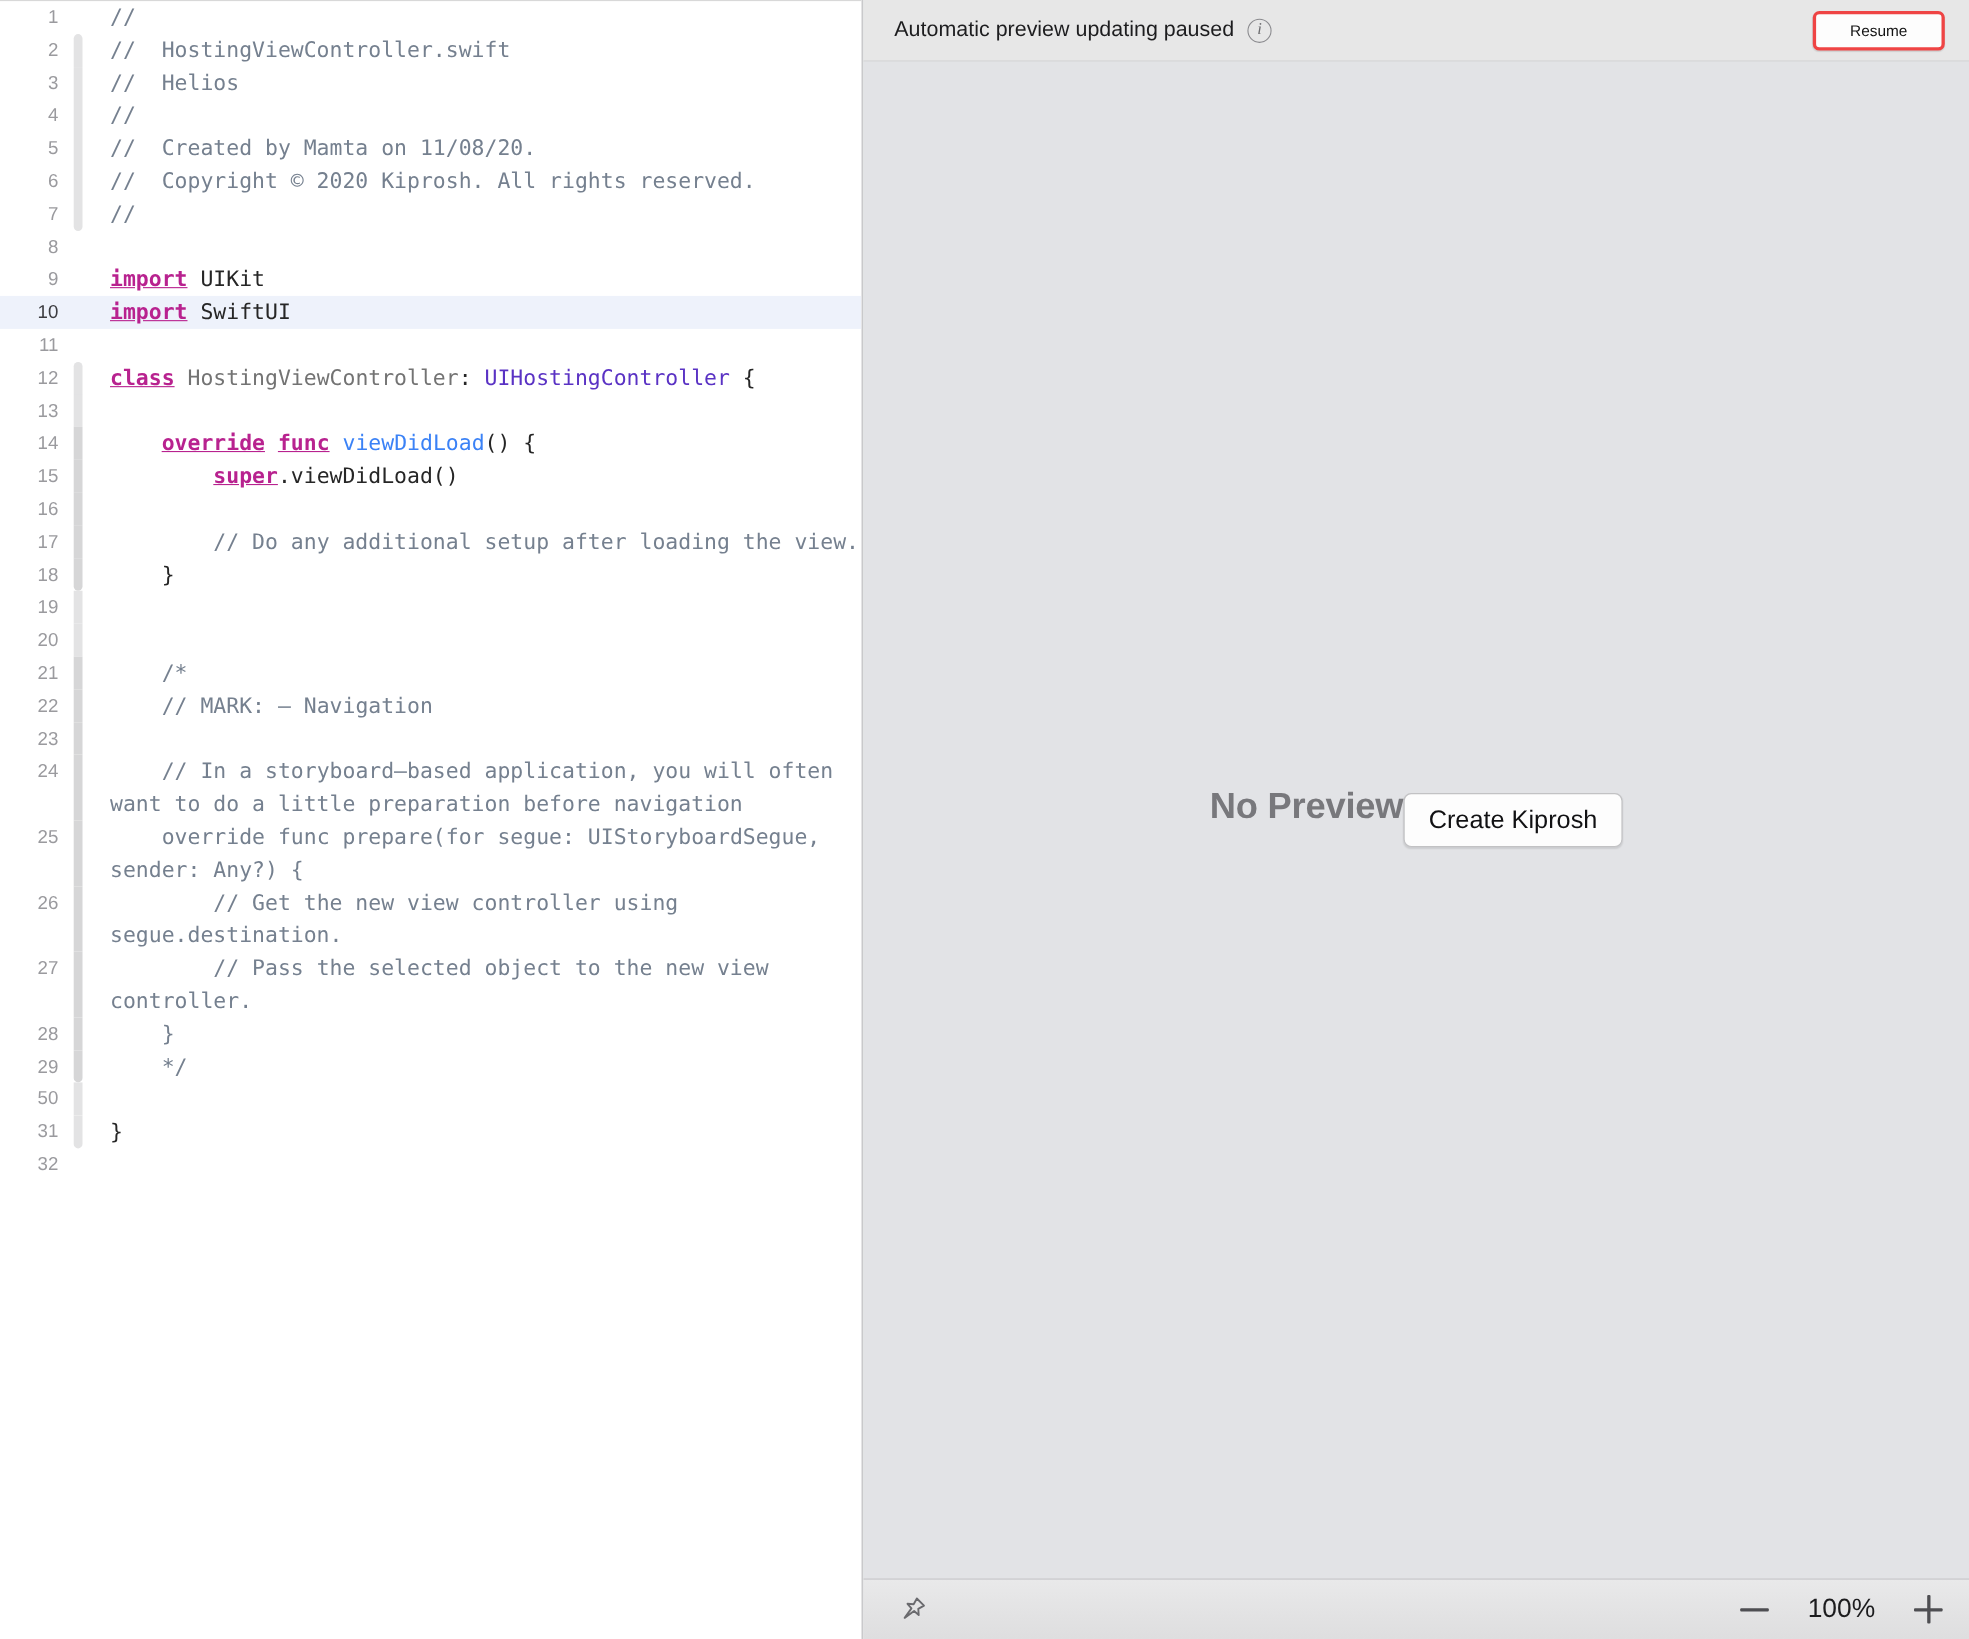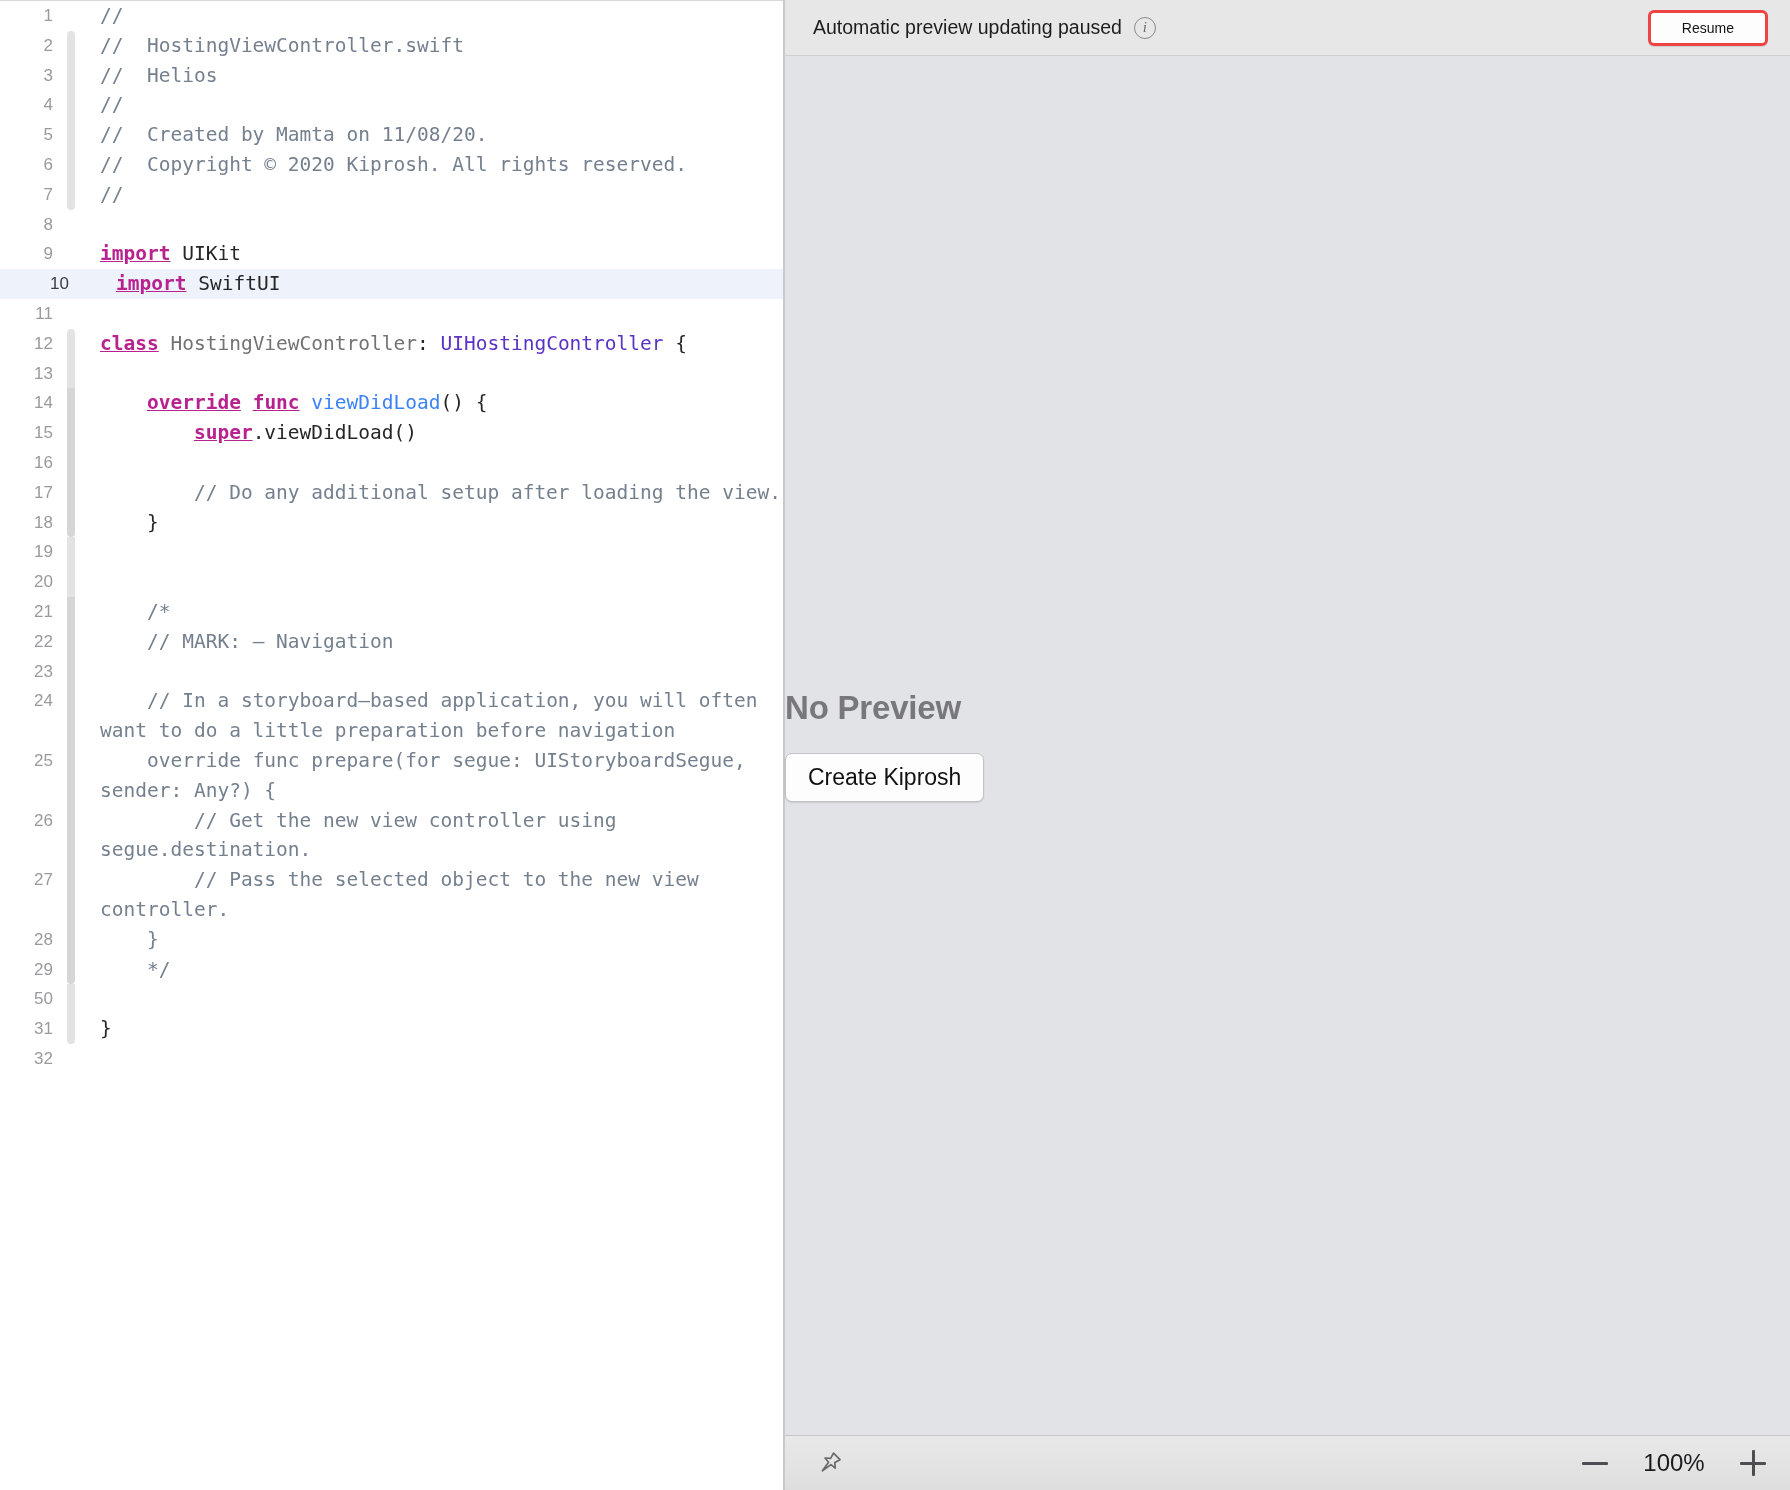--- a/index.html
+++ b/index.html
@@ -24,21 +24,21 @@
   .code-line {
     position:relative;
     display:flex;
     align-items:flex-start;
     font-family:"DejaVu Sans Mono","Liberation Mono",monospace;
     font-size:19.5px;
     line-height:29.8px;
     min-height:29.8px;
     white-space:pre;
   }
-  .code-line.current { background:#eef2fb;padding-left:16px; }
+  .code-line.current { background:#eef2fb; }
 
   .lnum {
     width:63px;
     flex:0 0 63px;
     text-align:right;
     padding-right:10px;
     color:#9a9a9e;
     font-family:"Liberation Sans", sans-serif;
     font-size:17px;
     line-height:29.8px;
@@ -124,22 +124,22 @@
     font-size:14px;
     color:#131313;
     box-shadow:0 1px 1px rgba(0,0,0,.10);
     cursor:default;
   }
 
   #preview-canvas {
     flex:1 1 auto;
     background:#e2e3e6;
     display:flex;
-    flex-direction:column;
-    align-items:flex-start;
+    flex-direction:row;
+    align-items:center;
     justify-content:center;
     position:relative;
   }
   #no-preview-title {
     font-size:33px;
     font-weight:bold;
     color:#78787c;
     margin-bottom:26px;
     letter-spacing:-0.2px;
   }

